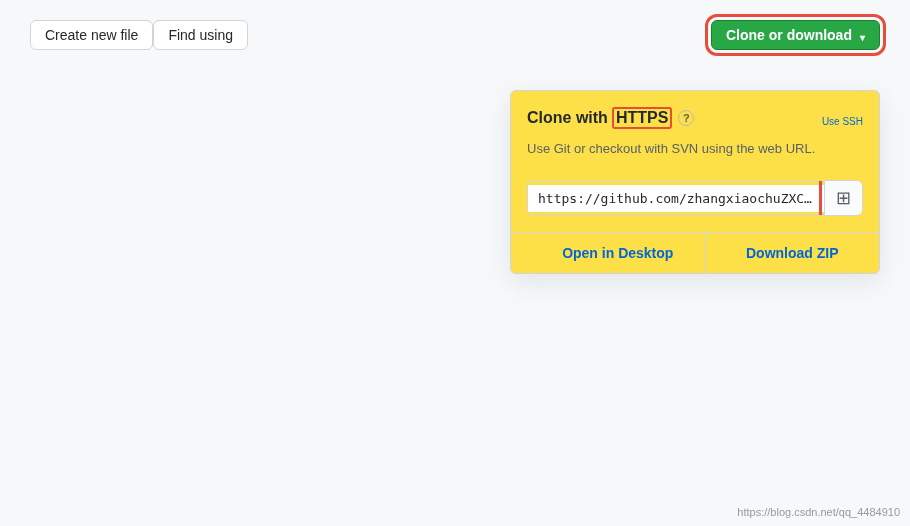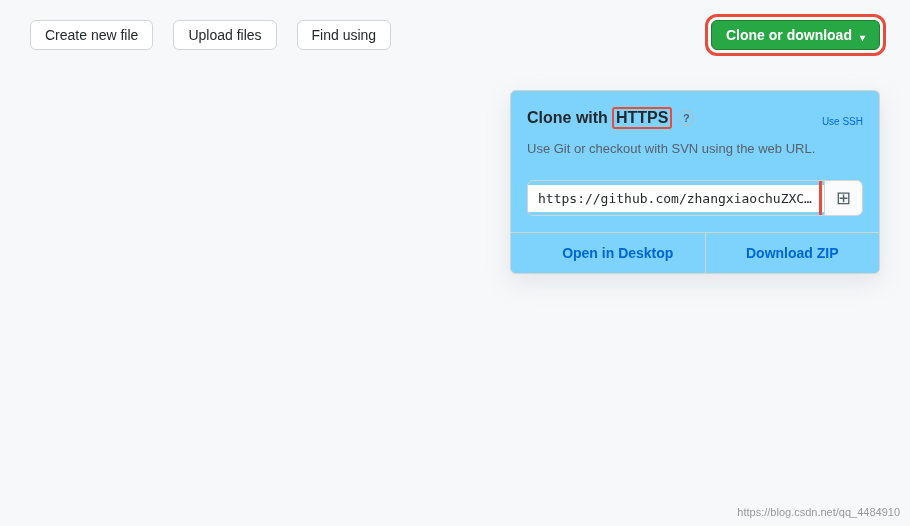--- a/index.html
+++ b/index.html
@@ -8,21 +8,21 @@
       background: #f6f8fa;
       width: 910px;
       height: 526px;
       overflow: hidden;
       position: relative;
     }
 
     .toolbar {
       display: flex;
       align-items: center;
-      gap: 20px;
+      gap: 0;
       padding: 20px 30px 16px 30px;
       background: #f6f8fa;
     }
 
     .toolbar-btn {
       padding: 6px 14px;
       font-size: 14px;
       color: #24292e;
       background: #fff;
       border: 1px solid #d1d5da;
@@ -51,21 +51,21 @@
     .dropdown-arrow {
       font-size: 10px;
       margin-left: 2px;
     }
 
     .dropdown-panel {
       position: absolute;
       top: 90px;
       right: 30px;
       width: 370px;
-      background: #7dd3fc;
+      background: #fde047;
       border: 1px solid #d1d5da;
       border-radius: 6px;
       box-shadow: 0 8px 24px rgba(149,157,165,0.2);
       z-index: 10;
     }
 
     .dropdown-panel-body {
       padding: 16px 16px 0 16px;
     }
 
@@ -189,21 +189,20 @@
       right: 10px;
       font-size: 11px;
       color: #999;
     }
   </style>
 </head>
 <body>
 
 <div class="toolbar">
   <button class="toolbar-btn">Create new file</button>
-  <button class="toolbar-btn">Upload files</button>
   <button class="toolbar-btn">Find using</button>
   <button class="clone-btn">
     <span>Clone or download</span>
     <span class="dropdown-arrow">▾</span>
   </button>
 </div>
 
 <div class="dropdown-panel">
   <div class="dropdown-panel-body">
     <div class="title-row">

